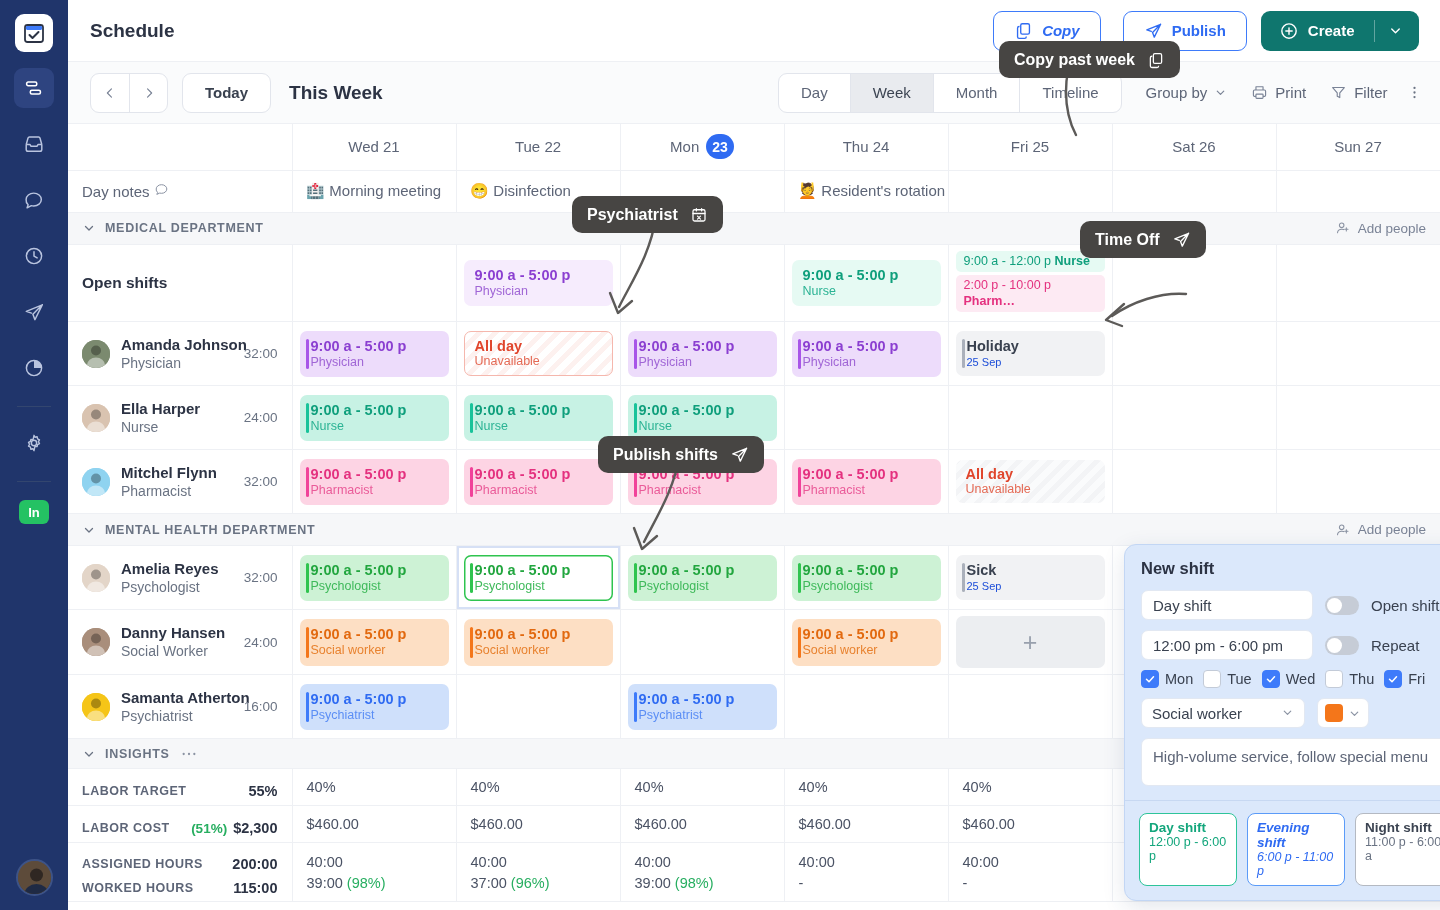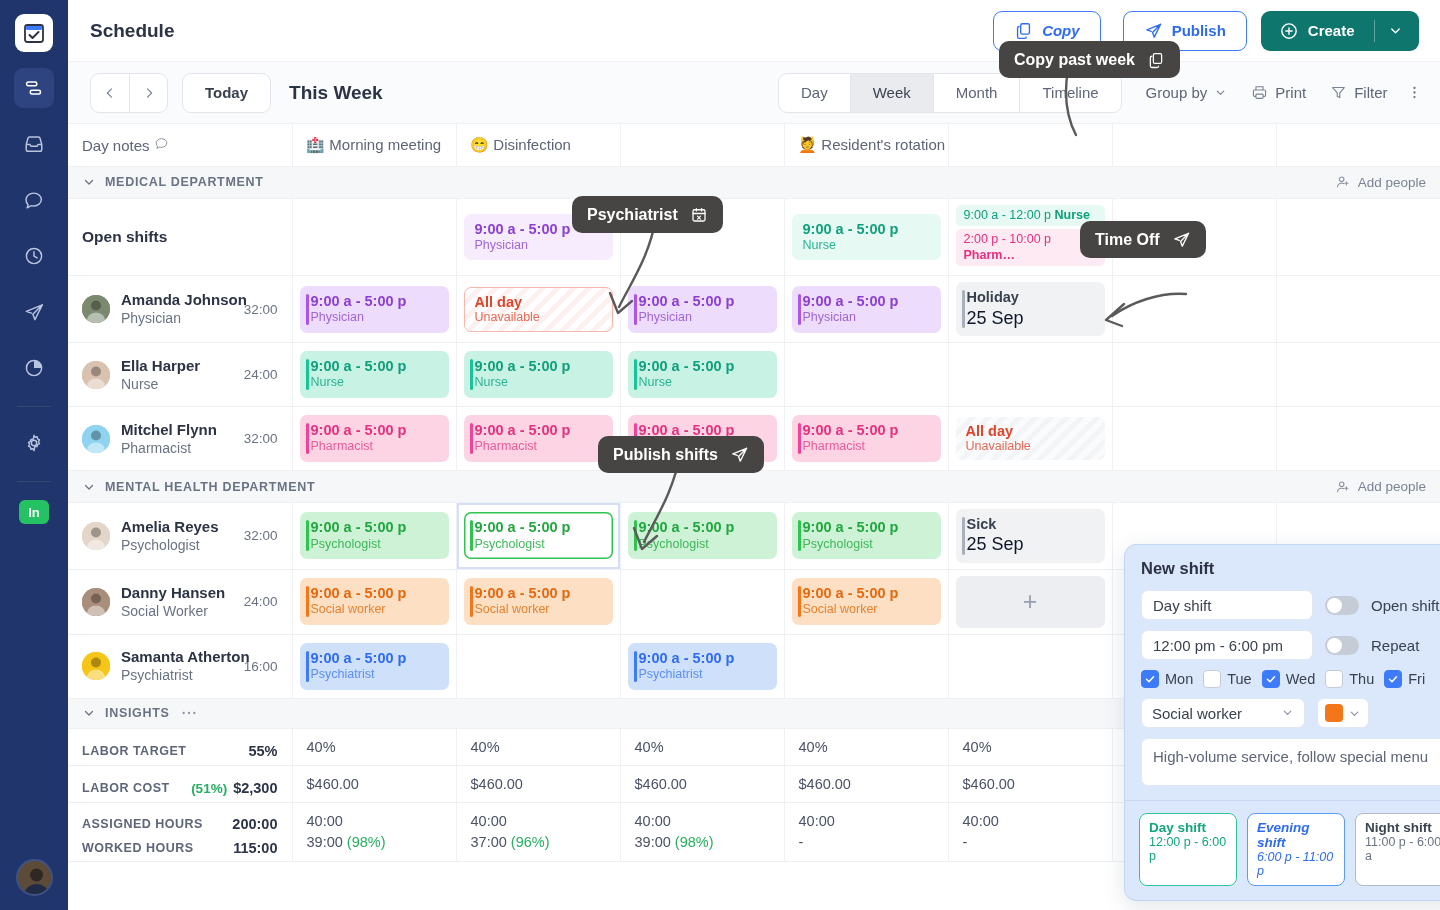--- a/index.html
+++ b/index.html
@@ -154,21 +154,21 @@
   .unavail-plain {
     border-radius: 7px; padding: 6px 8px 7px 10px;
     background-image: repeating-linear-gradient(-45deg,#f3f4f6 0 5px,#fafbfc 5px 11px);
   }
   .unavail-plain .t1 { font-size: 14.5px; font-weight: bold; color: #e0452c; }
   .unavail-plain .t2 { font-size: 12.5px; color: #e46a55; }
 
   .pill.grey { background: #f1f2f4; }
   .pill.grey .bar { background: #aab0bb; }
   .pill.grey .t1 { color: #39414f; }
-  .pill.grey .t2 { color: #0f172a; font-size: 18px; }
+  .pill.grey .t2 { color: #1d4ed8; font-size: 11px; }
 
   .addcell {
     background: #eceef1; border-radius: 7px; height: 52px;
     display: flex; align-items: center; justify-content: center;
     color: #98a0ad; font-size: 25px; font-weight: 300; cursor: pointer;
   }
 
   
   tr.insightrow td {
     height: 30px; background: #f6f7f9; padding: 0 14px;
@@ -399,20 +399,30 @@
           <col class="namecol">
             <col class="daycol">
             <col class="daycol">
             <col class="daycol">
           <col class="daycol">
             <col class="daycol">
             <col class="daycol">
             <col class="daycol">
         </colgroup>
         <tbody id="sched-body">
+            <tr class="dayhead">
+              <th class="corner"></th>
+              <th><span>Wed 21</span></th>
+              <th><span>Tue 22</span></th>
+              <th><span>Mon</span><span class="daypill">23</span></th>
+              <th><span>Thu 24</span></th>
+              <th><span>Fri 25</span></th>
+              <th><span>Sat 26</span></th>
+              <th><span>Sun 27</span></th>
+            </tr>
             <tr class="notes">
   <td>
                 <div class="lbl">
     <span>Day notes</span>
     <svg width="15" height="15" viewBox="0 0 24 24">
       <path d="M20.5 11.2c0 3.8-3.8 6.9-8.5 6.9-1 0-2-.15-2.9-.4L4.5 19.8l1.3-3.2a6.3 6.3 0 01-2.3-5.4c0-3.8 3.8-6.9 8.5-6.9s8.5 3.1 8.5 6.9z" fill="none" stroke="#8b93a3" stroke-width="1.6" stroke-linejoin="round"></path>
                   </svg>
   </div>
               </td>
               <td style="white-space:nowrap;overflow:hidden;"><span>🏥</span> <span>Morning meeting</span></td>

